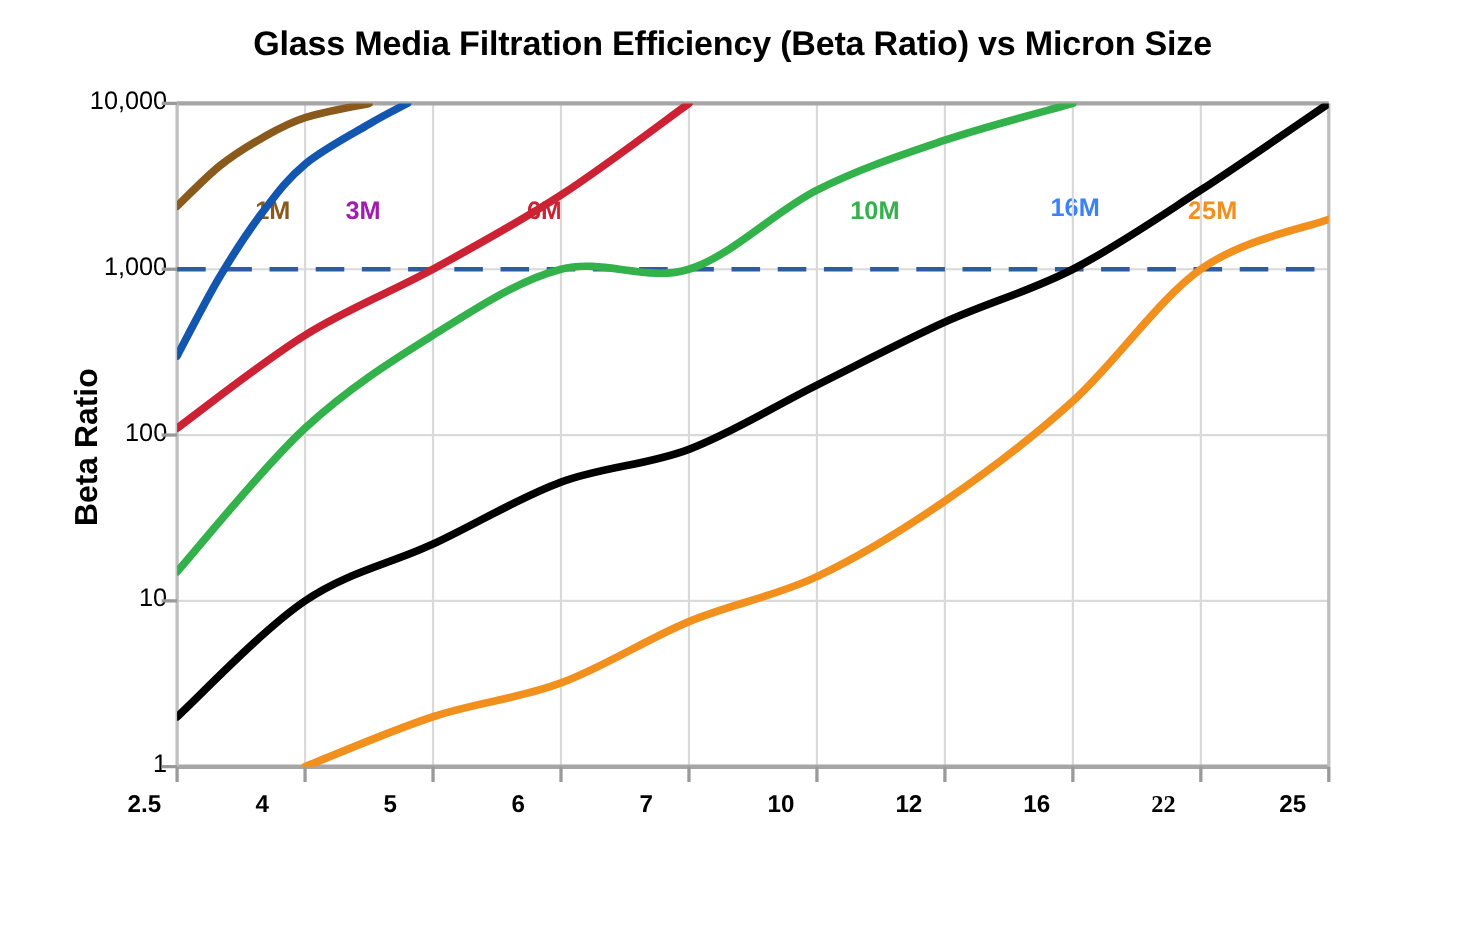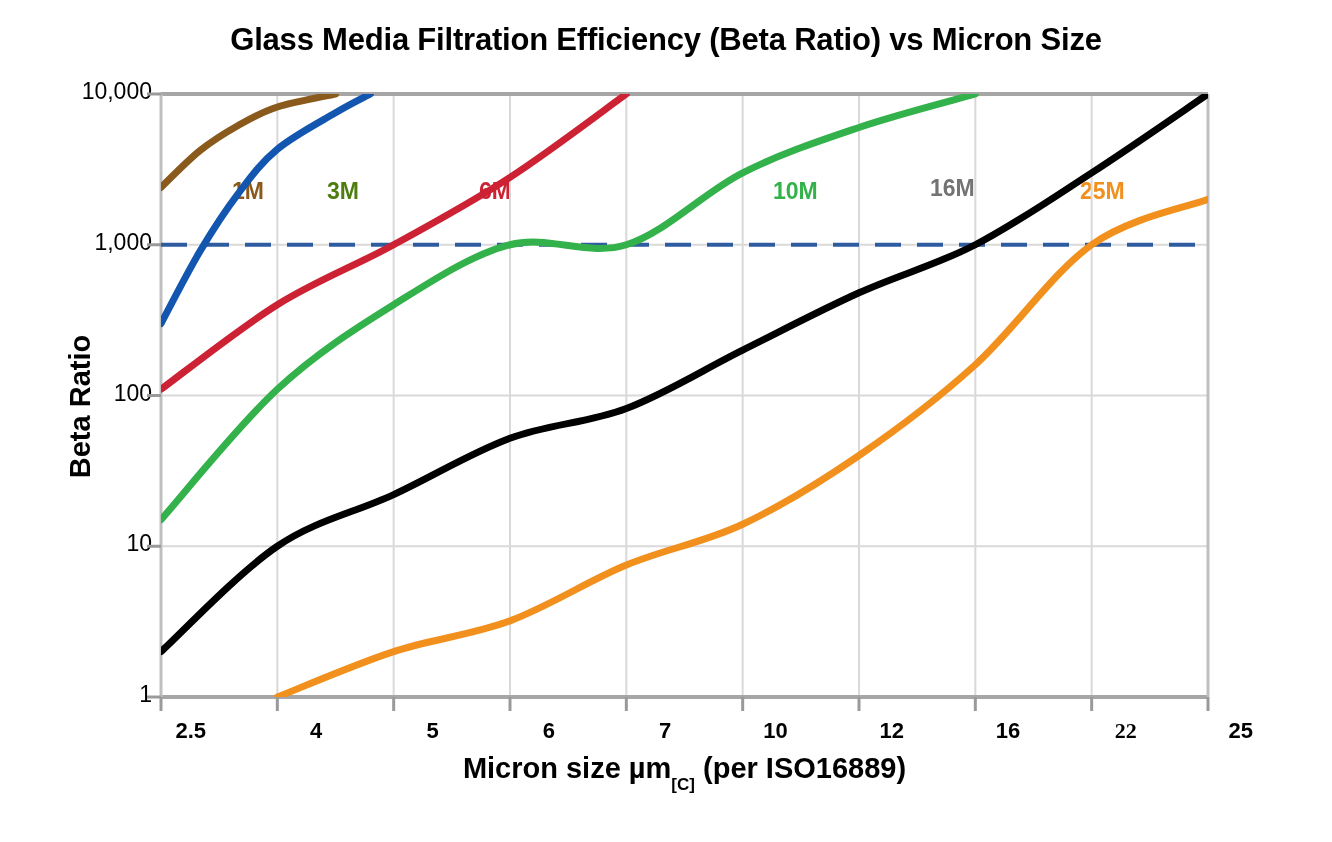--- a/index.html
+++ b/index.html
@@ -74,21 +74,21 @@
   #ytick-wrap {
     position: absolute;
     left: 20px;
     top: 0;
     width: 132px;
     height: 842px;
   }
   .xtick {
     position: absolute;
     width: 90px;
-    text-align: right;
+    text-align: left;
     font-size: 22px;
     font-weight: bold;
     color: #000000;
     top: 718px;
   }
   .series-label {
     position: absolute;
     font-size: 23px;
     font-weight: bold;
     white-space: nowrap;
@@ -96,21 +96,20 @@
 </style>
 </head>
 <body>
 
 <div id="chart-root">
 
   <div id="chart-title">Glass Media Filtration Efficiency (Beta Ratio) vs Micron Size</div>
 
   <div class="axis-label" id="y-axis-title">Beta Ratio</div>
 
-  <div class="axis-label" id="x-axis-title"><span>Micron size µm</span><span class="sub">[C]</span><span> (per ISO16889)</span></div>
 
   <div id="ytick-wrap">
       <div class="ytick" style="top: 681px;">1</div>
       <div class="ytick" style="top: 530.25px;">10</div>
       <div class="ytick" style="top: 379.5px;">100</div>
       <div class="ytick" style="top: 228.75px;">1,000</div>
       <div class="ytick" style="top: 78px;">10,000</div>
     </div>
 
   <div id="xtick-wrap">
@@ -121,24 +120,24 @@
       <div class="xtick" style="left: 581.333px;">7</div>
       <div class="xtick" style="left: 697.667px;">10</div>
       <div class="xtick" style="left: 814px;">12</div>
       <div class="xtick" style="left: 930.333px;">16</div>
       <div class="xtick" style="left: 1046.67px; font-family: Liberation Serif, serif;">22</div>
       <div class="xtick" style="left: 1163px;">25</div>
     </div>
 
   <div id="series-label-wrap">
       <div class="series-label" style="left: 232px; top: 178px; color: rgb(138, 90, 28);">1M</div>
-      <div class="series-label" style="left: 327px; top: 178px; color: #4d7c0f;">3M</div>
+      <div class="series-label" style="left: 314px; top: 178px; color: #a21caf;">3M</div>
       <div class="series-label" style="left: 479px; top: 178px; color: rgb(204, 34, 51);">6M</div>
       <div class="series-label" style="left: 753px; top: 178px; color: rgb(51, 177, 74); margin-left: 20px;">10M</div>
-      <div class="series-label" style="left: 930px; top: 175px; color: #737373;">16M</div>
+      <div class="series-label" style="left: 955px; top: 175px; color: #3b82f6;">16M</div>
       <div class="series-label" style="left: 1080px; top: 178px; color: rgb(242, 144, 30); text-align: center;">25M</div>
     </div>
 
   <svg id="plot-svg" width="1332" height="842">
     <g id="grid-layer">
         <line x1="161" y1="94" x2="161" y2="697" stroke="#D9D9D9" stroke-width="2"></line>
         <line x1="277.3333333333333" y1="94" x2="277.3333333333333" y2="697" stroke="#D9D9D9" stroke-width="2"></line>
         <line x1="393.66666666666663" y1="94" x2="393.66666666666663" y2="697" stroke="#D9D9D9" stroke-width="2"></line>
         <line x1="510" y1="94" x2="510" y2="697" stroke="#D9D9D9" stroke-width="2"></line>
         <line x1="626.3333333333333" y1="94" x2="626.3333333333333" y2="697" stroke="#D9D9D9" stroke-width="2"></line>

